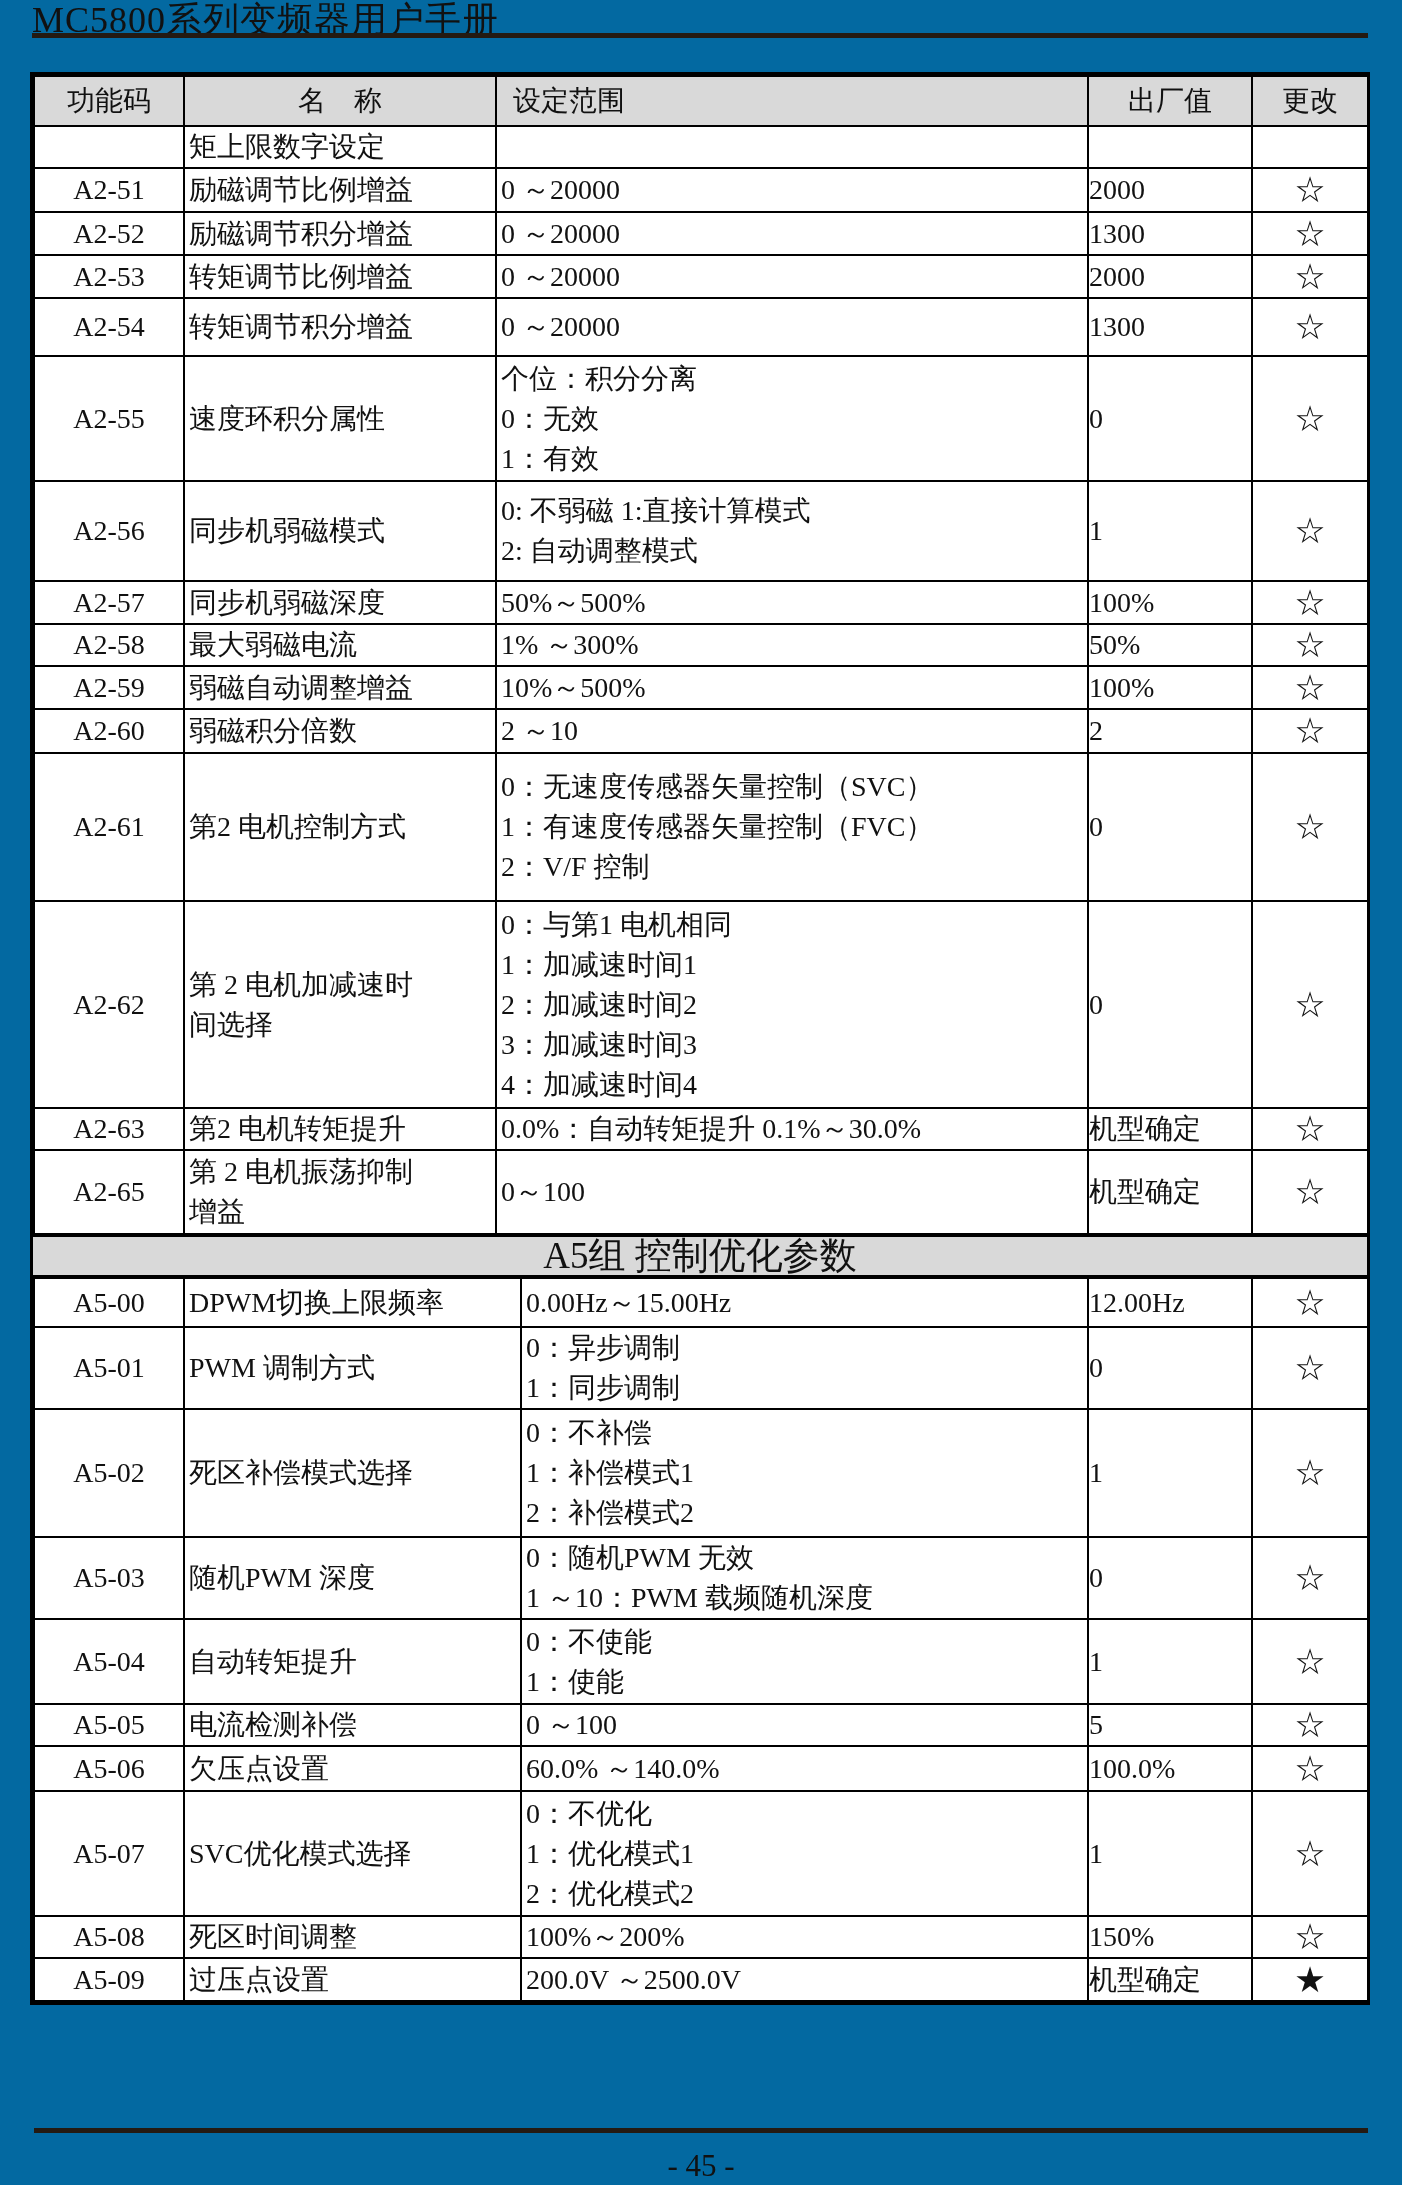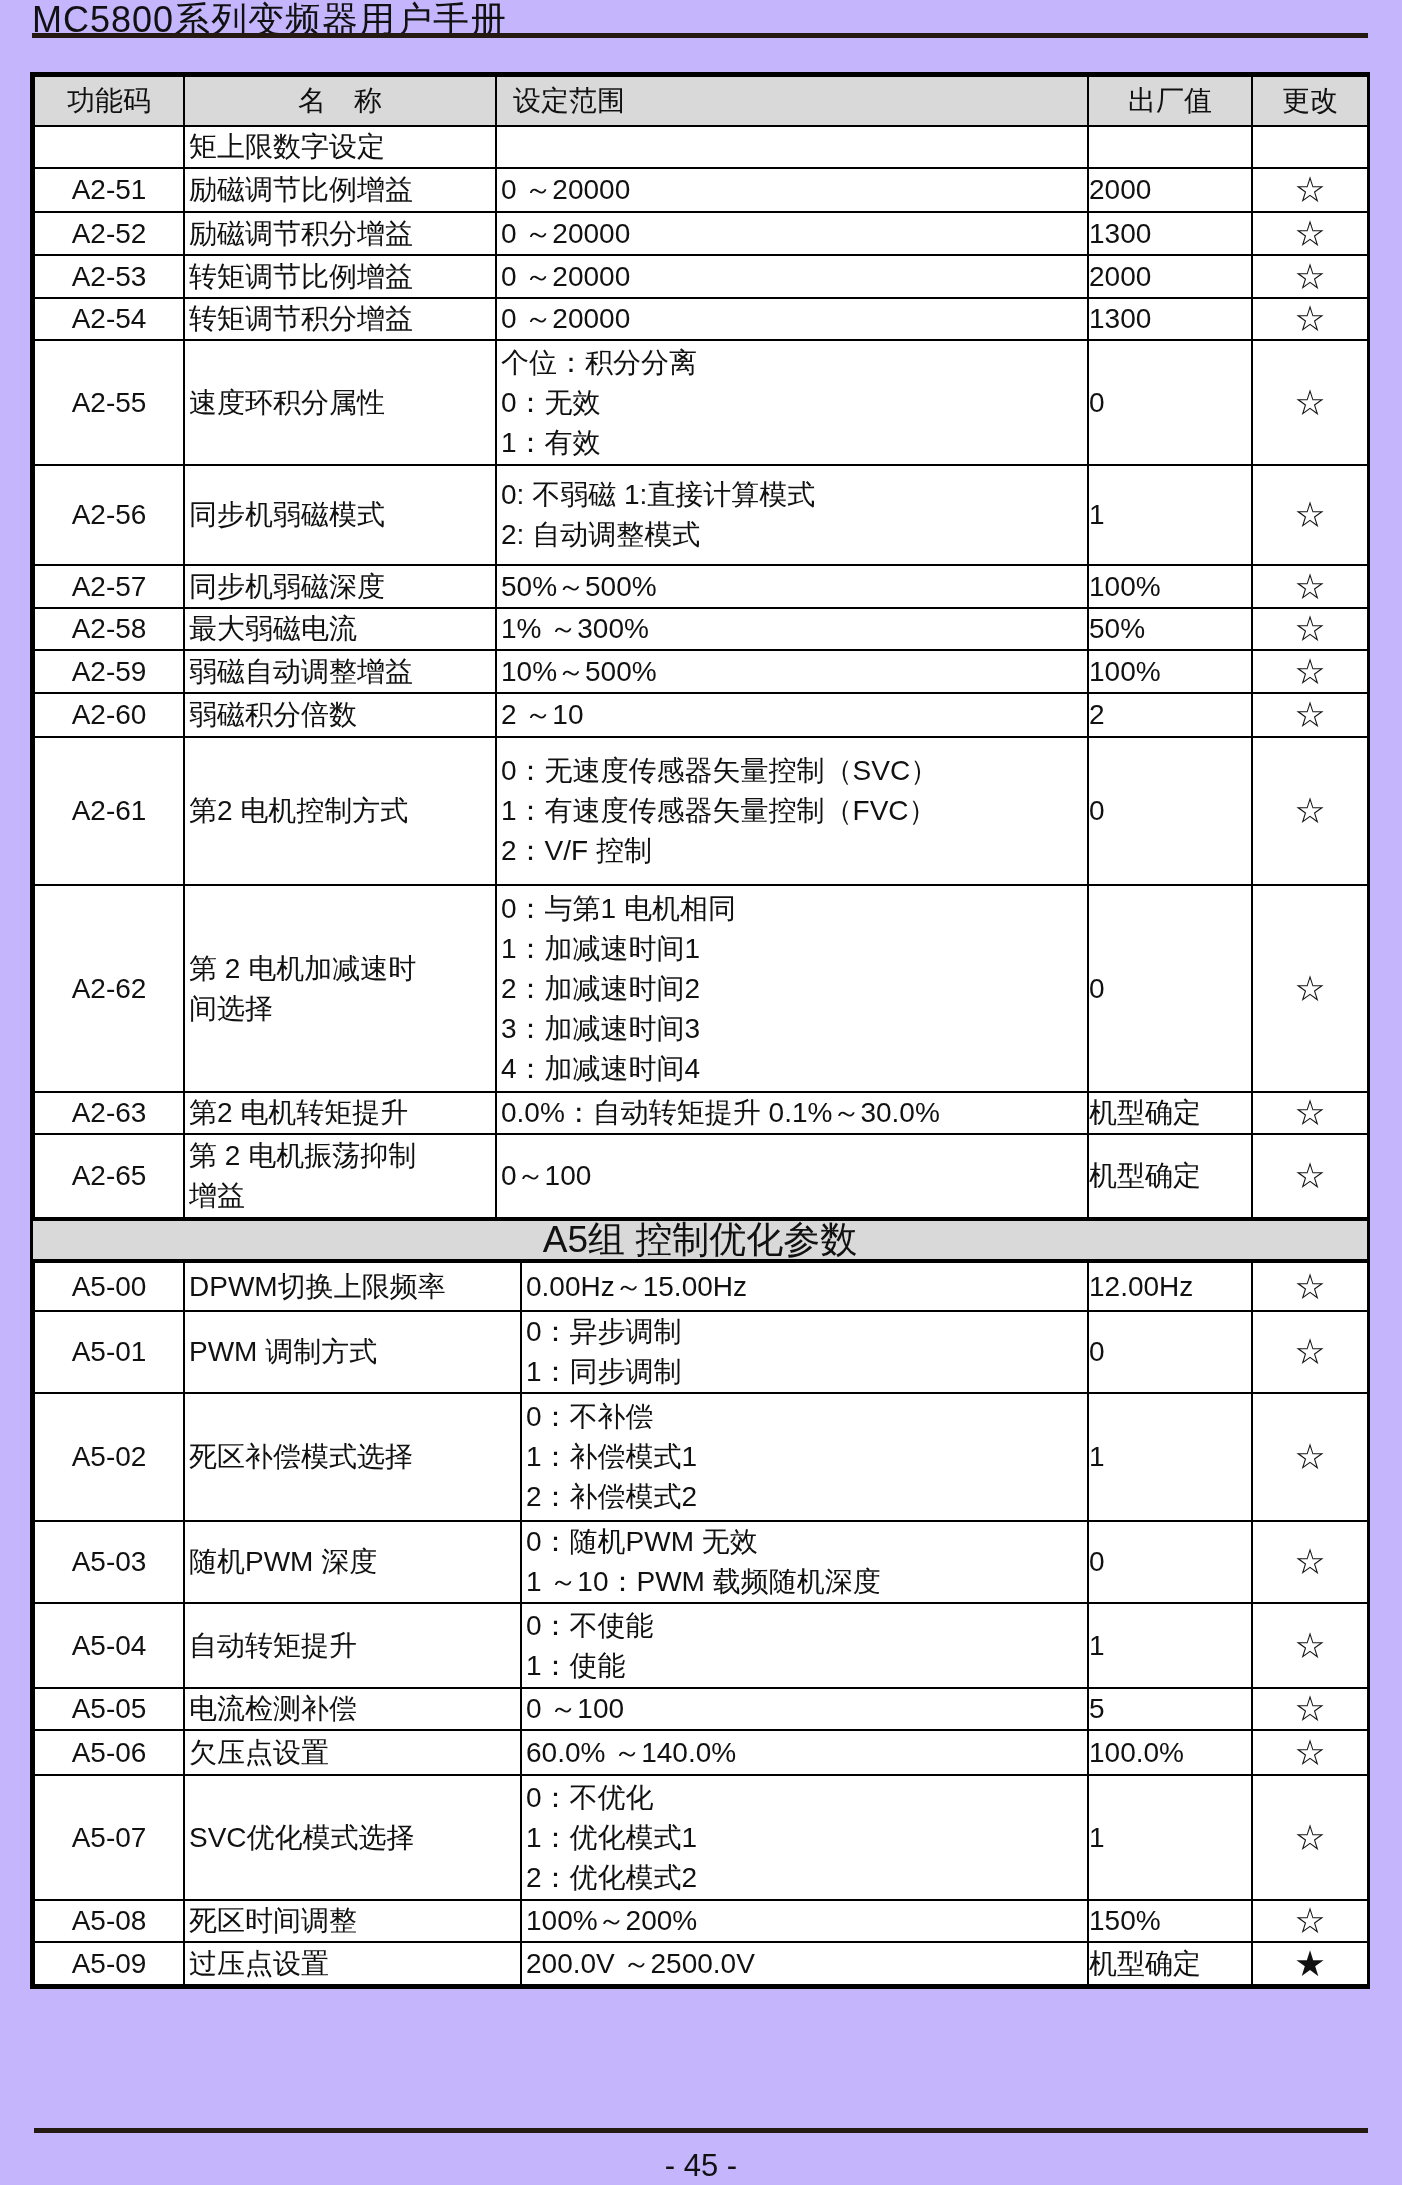--- a/index.html
+++ b/index.html
@@ -6,23 +6,23 @@
     --header-bg:#d9d9d9;
     --rule-color:#241a12;
     --ink:#111111;
   }
   html,body{margin:0;padding:0;}
   body{background:#ffffff;}
   .page{
     position:relative;
     width:1402px;
     height:2185px;
-    background:#c4b5fd;
+    background:#0369a1;
     color:var(--ink);
-    font-family:Liberation Sans, sans-serif;
+    font-family:Liberation Serif, serif;
     overflow:hidden;
   }
   .doc-title{
     position:absolute;
     left:32px;
     top:-4px;
     font-size:36px;
     letter-spacing:1px;
     white-space:nowrap;
   }
@@ -169,21 +169,21 @@
               <div class="line">转矩调节比例增益</div>
             </td>
     <td class="c-range">
               <div class="line">0 ～20000</div>
             </td>
     <td class="c-default">
               <div class="line">2000</div>
             </td>
     <td class="c-change"><span class="star">☆</span></td>
   </tr>
-          <tr style="height: 42px;">
+          <tr style="height: 58px;">
     <td class="c-code">
               <div class="line">A2-54</div>
             </td>
     <td class="c-name">
               <div class="line">转矩调节积分增益</div>
             </td>
     <td class="c-range">
               <div class="line">0 ～20000</div>
             </td>
     <td class="c-default">

